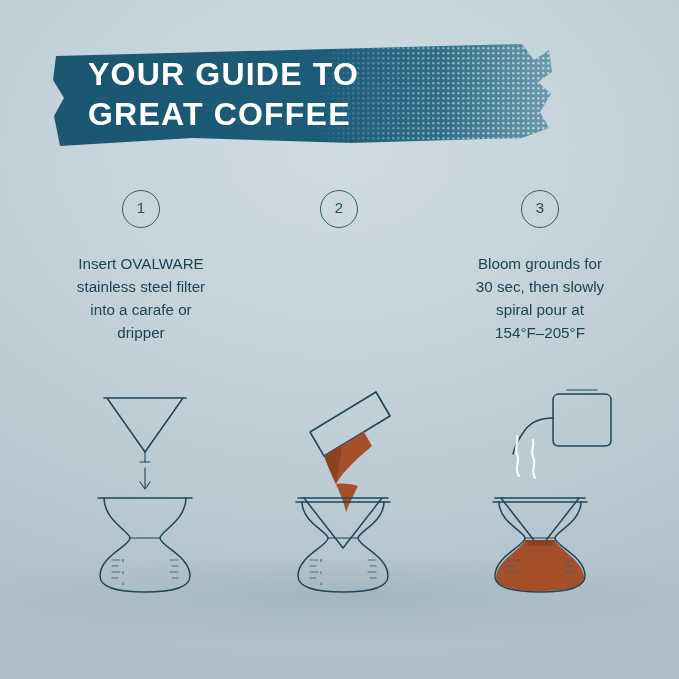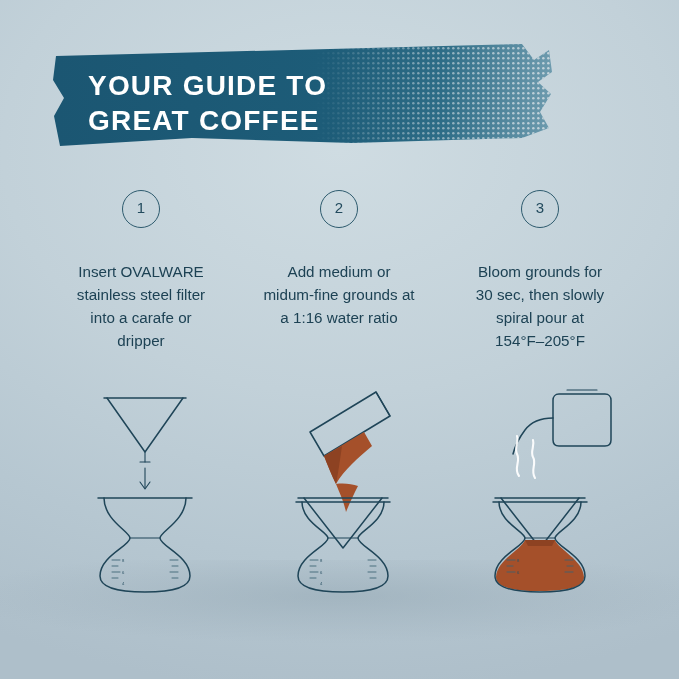--- a/index.html
+++ b/index.html
@@ -44,26 +44,25 @@
     position: absolute;
     left: 0;
     top: 0;
   }
   #banner-text {
     position: absolute;
     left: 36px;
     top: 12px;
     color: #ffffff;
     font-weight: bold;
-    font-size: 28px;
+    font-size: 32px;
     letter-spacing: 1.2px;
     line-height: 1.26;
     text-transform: uppercase;
     white-space: pre-line;
-    margin-top: 14px;
   }
 
   
   .step-col {
     position: absolute;
     top: 190px;
     width: 206px;
     text-align: center;
   }
   #col-0 { left: 38px; }
@@ -76,21 +75,21 @@
     border: 1.3px solid #2e5b6e;
     border-radius: 50%;
     margin: 0 auto;
     color: #234b5e;
     font-size: 15px;
     line-height: 34px;
     text-align: center;
     background: transparent;
   }
   .step-text {
-    margin-top: 32px;
+    margin-top: 24px;
     color: #1d4254;
     font-size: 15.2px;
     line-height: 1.52;
     white-space: pre-line;
     padding: 0 8px;
   }
 
   
   .illo {
     position: absolute;
@@ -152,23 +151,20 @@
   <div class="step-col" id="col-0">
     <div class="step-badge">1</div>
     <div class="step-text">Insert OVALWARE
 stainless steel filter
 into a carafe or
 dripper</div>
   </div>
 
   <div class="step-col" id="col-1">
     <div class="step-badge">2</div>
-    <div class="step-text">Add medium or
-midum-fine grounds at
-a 1:16 water ratio</div>
   </div>
 
   <div class="step-col" id="col-2">
     <div class="step-badge">3</div>
     <div class="step-text">Bloom grounds for
 30 sec, then slowly
 spiral pour at
 154°F–205°F</div>
   </div>
 

